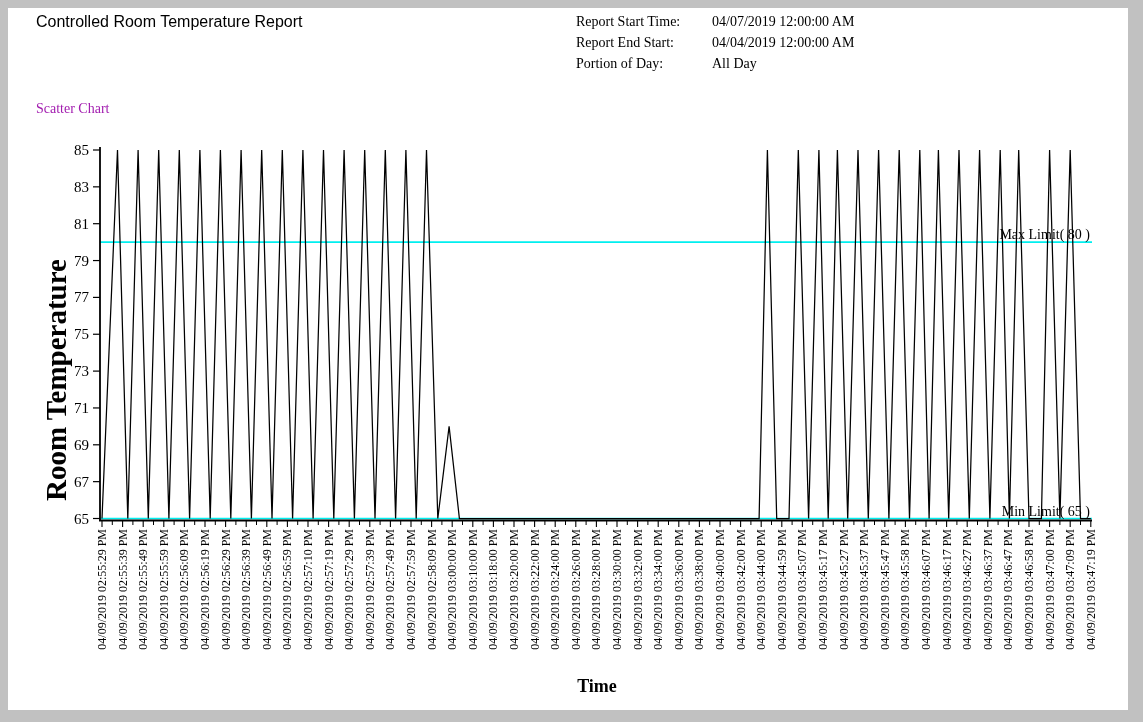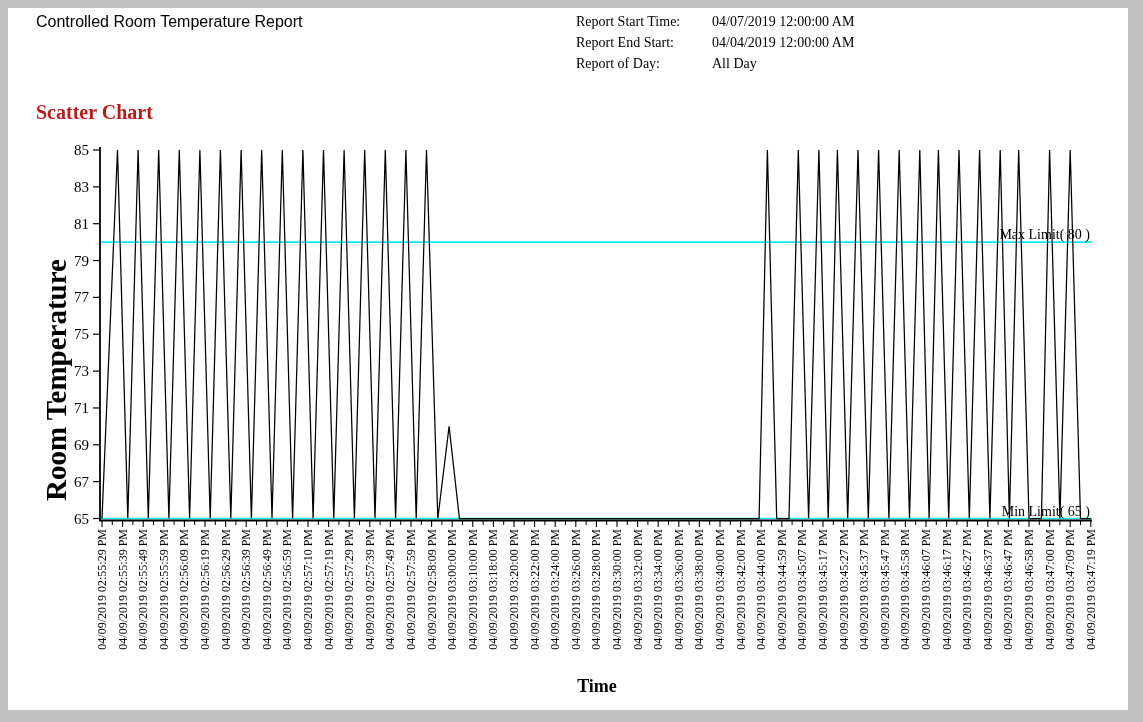--- a/index.html
+++ b/index.html
@@ -5,42 +5,42 @@
   * { margin:0; padding:0; box-sizing:border-box; }
   html,body { width:1143px; height:722px; background:#c1c1c1; overflow:hidden;
               font-family:"Liberation Serif", serif; }
   .page { position:absolute; left:8px; top:8px; width:1120px; height:702px; background:#ffffff; }
   .report-title { position:absolute; left:28px; top:5px;
                   font-family:"Liberation Sans", sans-serif; font-size:16px; font-weight:normal; color:#000; }
   .report-info { position:absolute; left:568px; top:6px; }
   .info-row { display:flex; height:21px; font-size:14px; color:#000; }
   .info-label { width:136px; font-weight:normal; }
   .info-value { }
-  .section-label { position:absolute; left:28px; top:93px; font-size:20px; font-weight:bold; color:#b91c1c; }
+  .section-label { position:absolute; left:28px; top:93px; font-size:14px; font-weight:normal; color:#a21caf; }
   #chart-svg { position:absolute; left:0; top:0; }
   #chart-svg text { font-family:"Liberation Serif", serif; fill:#000; }
 </style>
 </head>
 <body>
 
 <div class="page">
 
   <div class="report-title">Controlled Room Temperature Report</div>
 
   <div class="report-info">
     <div class="info-row">
       <span class="info-label">Report Start Time:</span>
       <span class="info-value">04/07/2019 12:00:00 AM</span>
     </div>
     <div class="info-row">
       <span class="info-label">Report End Start:</span>
       <span class="info-value">04/04/2019 12:00:00 AM</span>
     </div>
     <div class="info-row">
-      <span class="info-label">Report of Day:</span>
+      <span class="info-label">Portion of Day:</span>
       <span class="info-value">All Day</span>
     </div>
   </div>
 
   <div class="section-label">Scatter Chart</div>
 
   <svg id="chart-svg" width="1120" height="702" viewBox="0 0 1120 702">
       <line x1="92" y1="234.125" x2="1084" y2="234.125" stroke="#00efef" stroke-width="1.7"></line>
       <line x1="92" y1="510.5" x2="1084" y2="510.5" stroke="#00efef" stroke-width="1.7"></line>
       <text x="1082" y="231.125" text-anchor="end" font-size="14" fill="#00efef">Max Limit( 80 )</text>

